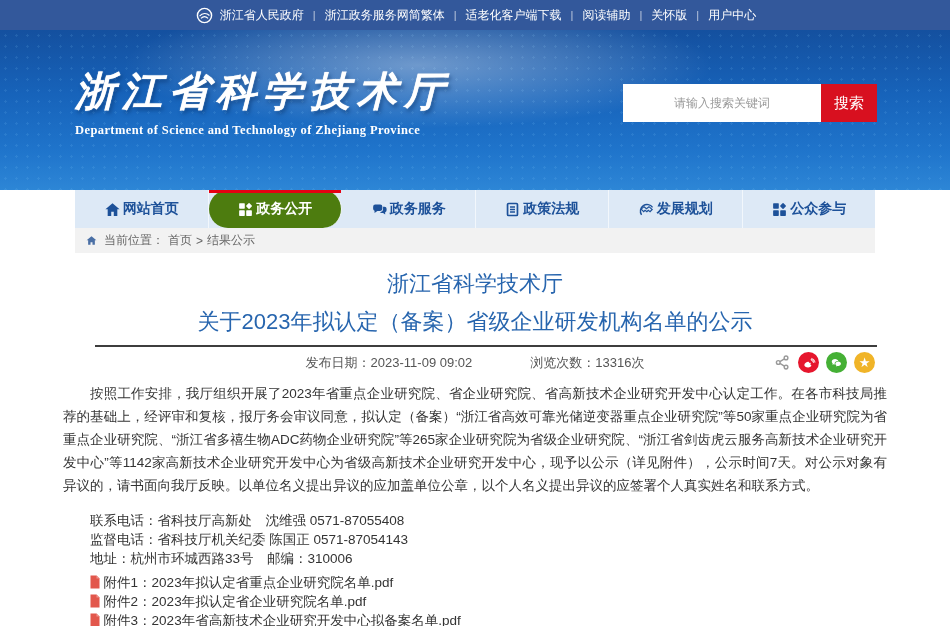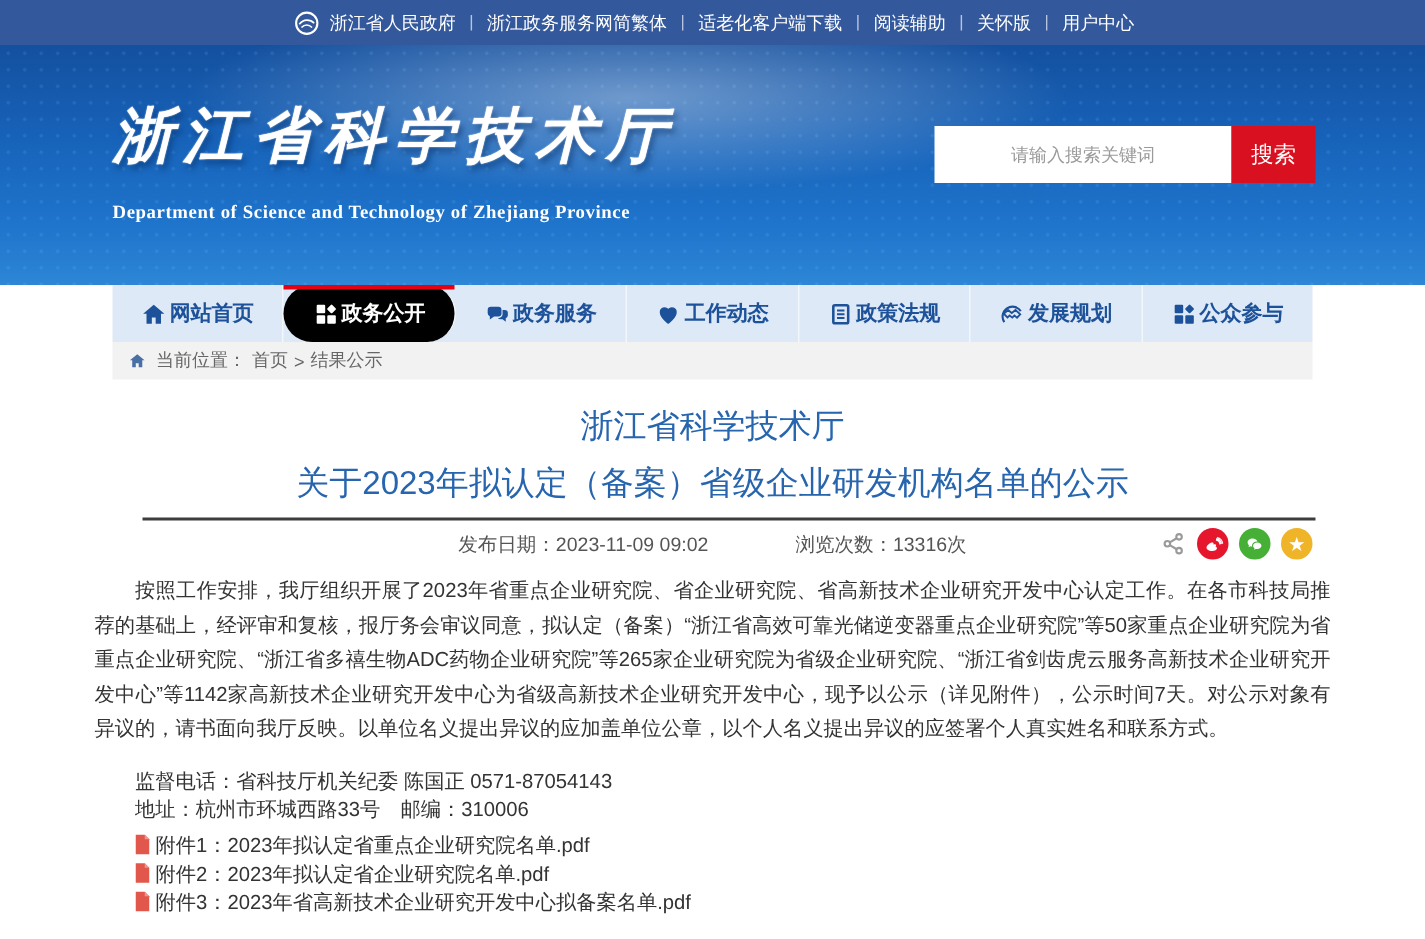--- a/index.html
+++ b/index.html
@@ -21,34 +21,34 @@
     background-image:radial-gradient(rgba(140,210,255,.45) 1.2px,transparent 1.4px);
     background-size:11px 11px;opacity:.28;}
   .banner::after{content:"";position:absolute;inset:0;
     background:radial-gradient(ellipse 420px 90px at 44% 22%,rgba(255,255,255,.38),rgba(255,255,255,0) 70%);}
   .banner-inner{width:824px;margin:0 auto;position:relative;height:100%;z-index:2;}
   .site-logo{position:absolute;left:12px;top:38px;color:#fff;}
   .site-title{font-family:"DejaVu Serif","Liberation Serif",serif;font-style:italic;font-weight:bold;
     font-size:40px;line-height:46px;letter-spacing:7px;color:#fff;
     text-shadow:0 0 1px #fff,2px 3px 4px rgba(6,45,100,.55);}
   .site-subtitle{font-family:"Liberation Serif","DejaVu Serif",serif;font-weight:bold;
-    font-size:12.5px;letter-spacing:.4px;color:#fff;margin-top:20px;}
+    font-size:12.5px;letter-spacing:.4px;color:#fff;margin-top:9px;}
   .search{position:absolute;right:10px;top:54px;display:flex;height:38px;}
   .search-input{width:178px;height:38px;border:none;outline:none;padding:0 10px;font-size:12px;color:#333;background:#fff;box-sizing:content-box;text-align:center;}
   .search-input::placeholder{color:#9a9a9a;}
   .search-btn{width:56px;height:38px;border:none;background:#d8101f;color:#fff;font-size:15px;cursor:pointer;font-family:inherit;}
   
   .nav-row{background:#fff;}
   .nav{width:800px;margin:0 auto;display:flex;background:#dde9f6;height:38px;}
   .nav-item{flex:1;display:flex;align-items:center;justify-content:center;gap:2px;
     color:#1d5199;font-size:14px;font-weight:bold;cursor:pointer;position:relative;
     border-right:1px solid #f2f7fc;}
   .nav-item:last-child{border-right:none;}
   .nav-item .nicon{width:17px;height:17px;display:block;}
-  .nav-item.active{background:#000000;color:#fff;border-radius:19px;}
+  .nav-item.active{background:#4d7c0f;color:#fff;border-radius:19px;}
   .nav-item.active::before{content:"";position:absolute;top:0;left:0;right:0;height:3px;background:#e60012;}
   
   .breadcrumb-row{background:#fff;}
   .breadcrumb{width:800px;margin:0 auto;background:#f2f2f2;height:25px;display:flex;align-items:center;
     font-size:12px;color:#666;padding:0 10px;box-sizing:border-box;gap:4px;}
   .breadcrumb a{color:#666;text-decoration:none;cursor:pointer;}
   .bc-home{width:13px;height:13px;color:#4a6fa5;margin-right:2px;}
   
   .article{width:824px;margin:0 auto;}
   .article-title{font-size:22px;color:#2765ae;text-align:center;font-weight:normal;margin:16px 0 0;line-height:30px;}
@@ -127,26 +127,20 @@
       <span>政务公开</span>
     </div>
     <div class="nav-item">
       <svg class="nicon" viewBox="0 0 24 24" fill="currentColor">
         <path d="M3 5h9a3 3 0 013 3v3a3 3 0 01-3 3H8l-4 3v-3.2A3 3 0 012 11V8a3 3 0 013-3z" transform="translate(1 0)"></path>
         <path d="M17 8h2a3 3 0 013 3v2a3 3 0 01-2 2.8V19l-3-2.2h-2a3 3 0 01-2.4-1.2h1.4A4.5 4.5 0 0017 11z"></path>
       </svg>
       <span>政务服务</span>
     </div>
     <div class="nav-item">
-      <svg class="nicon" viewBox="0 0 24 24" fill="currentColor">
-        <path d="M12 21S4 15.6 4 10a4.6 4.6 0 018-3.1A4.6 4.6 0 0120 10c0 5.6-8 11-8 11z"></path>
-      </svg>
-      <span>工作动态</span>
-    </div>
-    <div class="nav-item">
       <svg class="nicon" viewBox="0 0 24 24" fill="none" stroke="currentColor" stroke-width="2.4">
         <rect x="5" y="3.5" width="14" height="17" rx="1.5"></rect>
         <path d="M8.5 8.5h7M8.5 12h7M8.5 15.5h7" stroke-width="2"></path>
       </svg>
       <span>政策法规</span>
     </div>
     <div class="nav-item">
       <svg class="nicon" viewBox="0 0 24 24" fill="none" stroke="currentColor" stroke-width="2">
         <path d="M20.5 9A9 9 0 105 19.5"></path>
         <path d="M4.5 11.5l4-3.5 3.5 2.8L15.5 8l4.5 4-3 3.2-2.5-2-2 2-2.5-2-2 1.8z" stroke-width="1.7"></path>
@@ -210,20 +204,21 @@
       </span>
       <span class="badge" style="background:#f0b428">
         <span class="star">★</span>
       </span>
     </span>
   </div>
 
   <p class="body-text">按照工作安排，我厅组织开展了2023年省重点企业研究院、省企业研究院、省高新技术企业研究开发中心认定工作。在各市科技局推荐的基础上，经评审和复核，报厅务会审议同意，拟认定（备案）“浙江省高效可靠光储逆变器重点企业研究院”等50家重点企业研究院为省重点企业研究院、“浙江省多禧生物ADC药物企业研究院”等265家企业研究院为省级企业研究院、“浙江省剑齿虎云服务高新技术企业研究开发中心”等1142家高新技术企业研究开发中心为省级高新技术企业研究开发中心，现予以公示（详见附件），公示时间7天。对公示对象有异议的，请书面向我厅反映。以单位名义提出异议的应加盖单位公章，以个人名义提出异议的应签署个人真实姓名和联系方式。</p>
 
   <div class="contacts">
+    <div class="contact-line">联系电话：省科技厅高新处　沈维强 0571-87055408</div>
     <div class="contact-line">监督电话：省科技厅机关纪委 陈国正 0571-87054143</div>
     <div class="contact-line">地址：杭州市环城西路33号　邮编：310006</div>
   </div>
 
   <div class="attachments">
     <div class="attach-row">
       <svg viewBox="0 0 24 28" fill="#e2574c">
         <path d="M3 1h12l6 6v20H3z"></path>
           <path d="M15 1l6 6h-6z" fill="#f0968f"></path>
       </svg>

